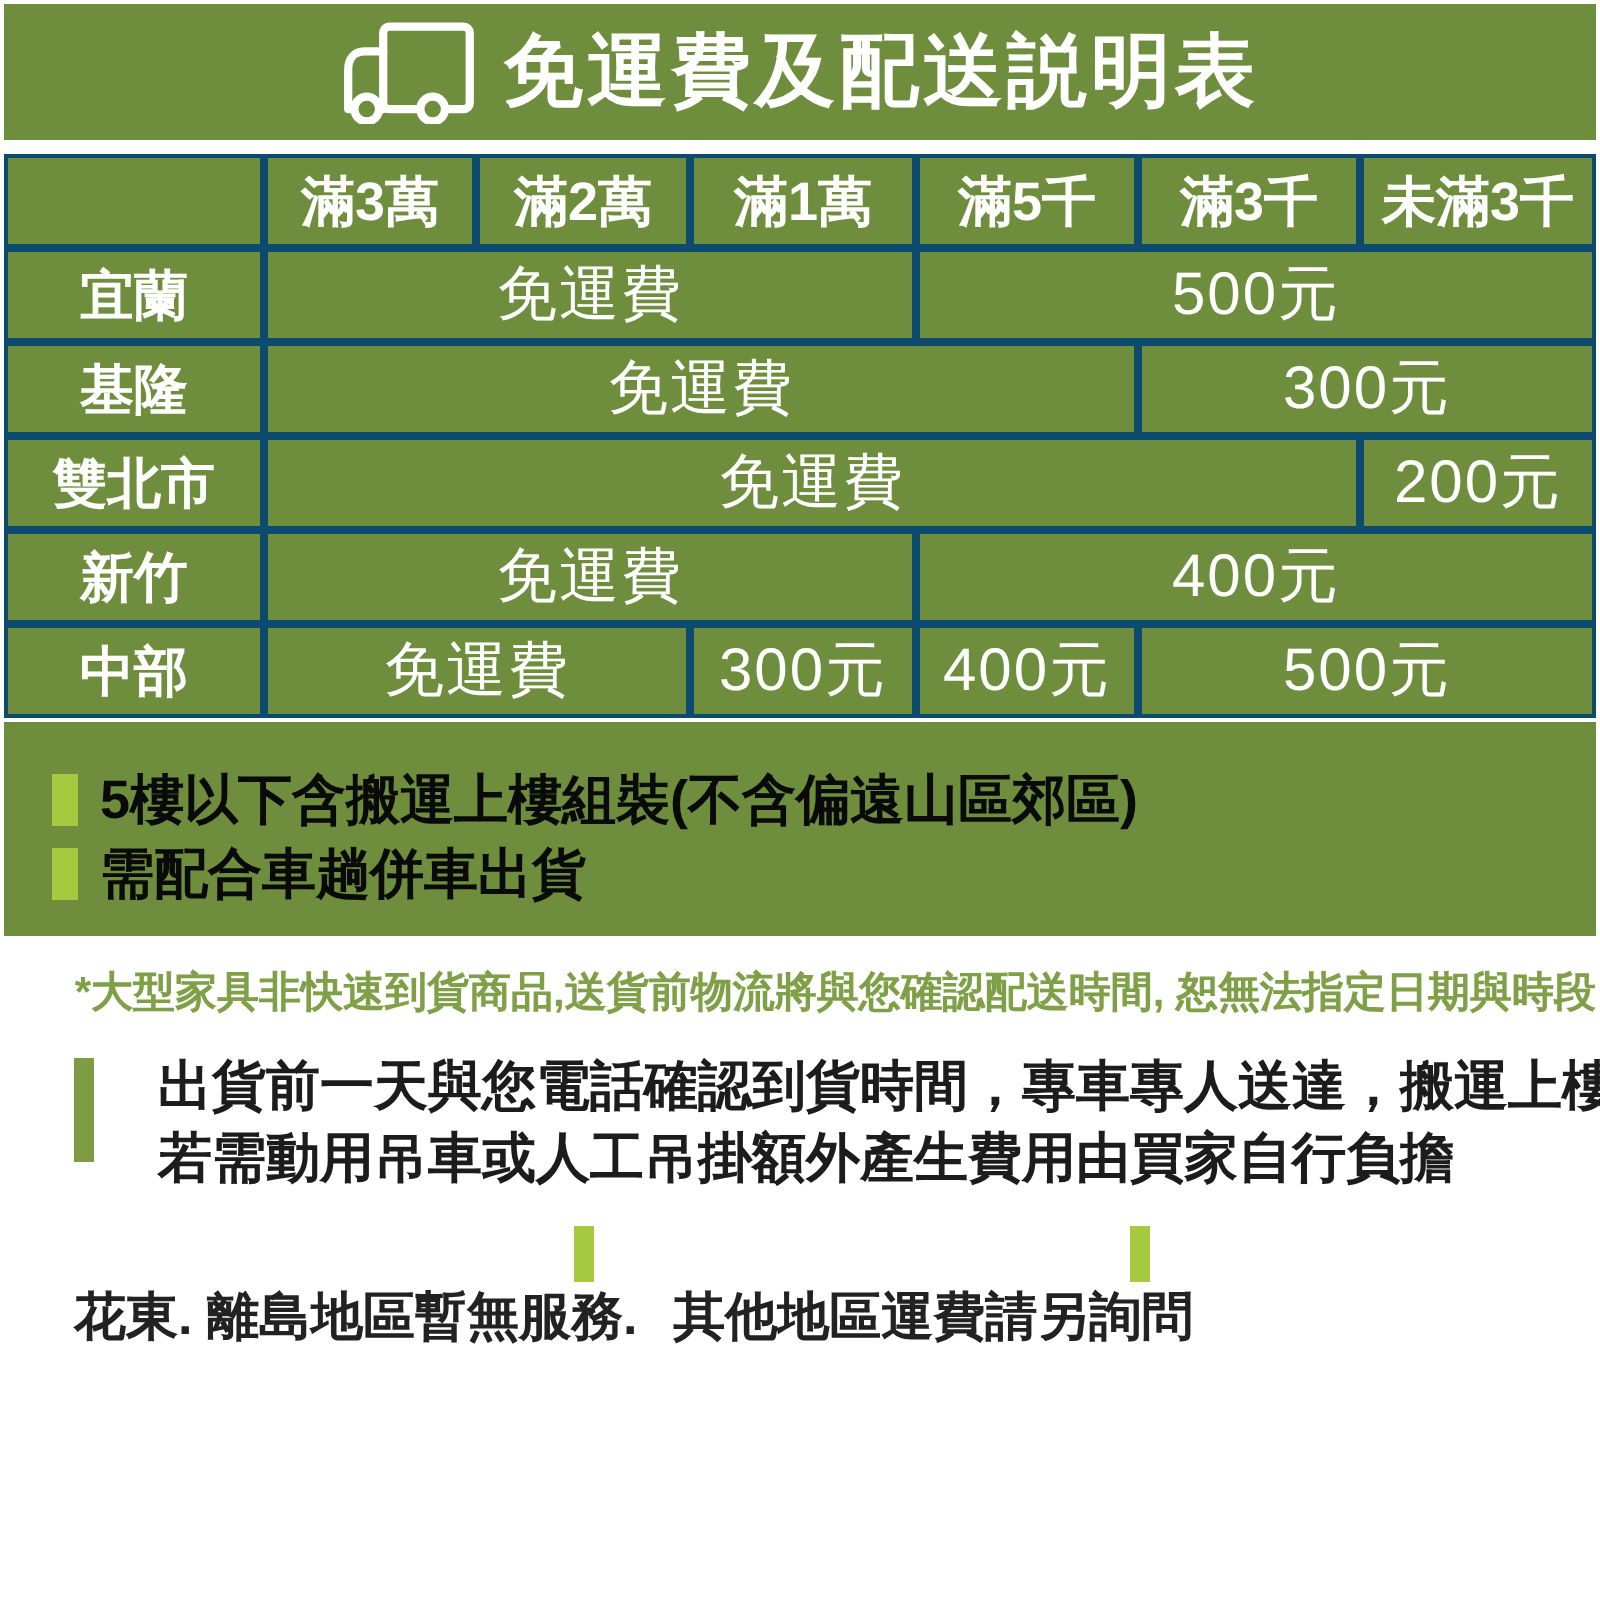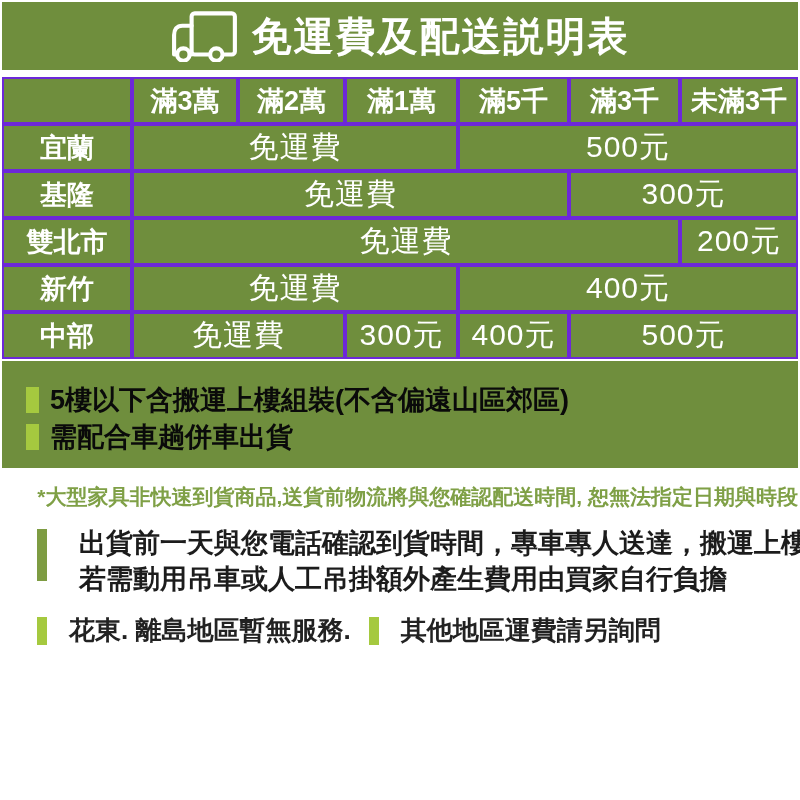--- a/index.html
+++ b/index.html
@@ -27,21 +27,21 @@
   .title-text{
     color:#fff;font-size:40px;font-weight:bold;letter-spacing:2px;line-height:1;
   }
   .truck{width:68px;height:52px;flex:0 0 auto;}
 
   
   table.fee{
     width:796px;border-collapse:separate;border-spacing:0;table-layout:fixed;
   }
   table.fee th,table.fee td{
-    border:2px solid #6d28d9;background:var(--green);color:#fff;
+    border:2px solid #0c4a6e;background:var(--green);color:#fff;
     text-align:center;vertical-align:middle;height:47px;padding:0;
   }
   table.fee th{font-size:27px;font-weight:bold;}
   td.region-cell{font-size:27px;font-weight:bold;}
   td.fee-cell{font-size:30px;font-weight:normal;letter-spacing:1px;}
 
   
   .footer-block{
     background:var(--green);margin-top:2px;
     padding:19px 10px 11px 24px;
@@ -58,21 +58,21 @@
 
   
   .delivery{display:flex;margin:12px 0 0 35px;}
   .delivery-bar{width:10px;height:52px;background:var(--bar);margin:4px 32px 0 0;flex:0 0 auto;}
   .delivery-text div{
     color:var(--dark);font-weight:bold;font-size:27px;line-height:36px;white-space:nowrap;
   }
 
   
   .bottom-row{display:flex;align-items:center;margin:16px 0 0 35px;}
-  .bottom-item{display:flex;align-items:center;margin-right:18px;}
+  .bottom-item{display:flex;align-items:flex-end;margin-right:18px;flex-direction:column;}
   .bottom-bar{width:10px;height:28px;background:var(--bright);margin-right:22px;flex:0 0 auto;}
   .bottom-text{color:#222;font-weight:bold;font-size:26px;white-space:nowrap;}
 </style>
 </head>
 <body>
 
 <div class="wrap">
 
   <div class="title-bar">
     <svg class="truck" viewBox="0 0 66 50" aria-hidden="true">

